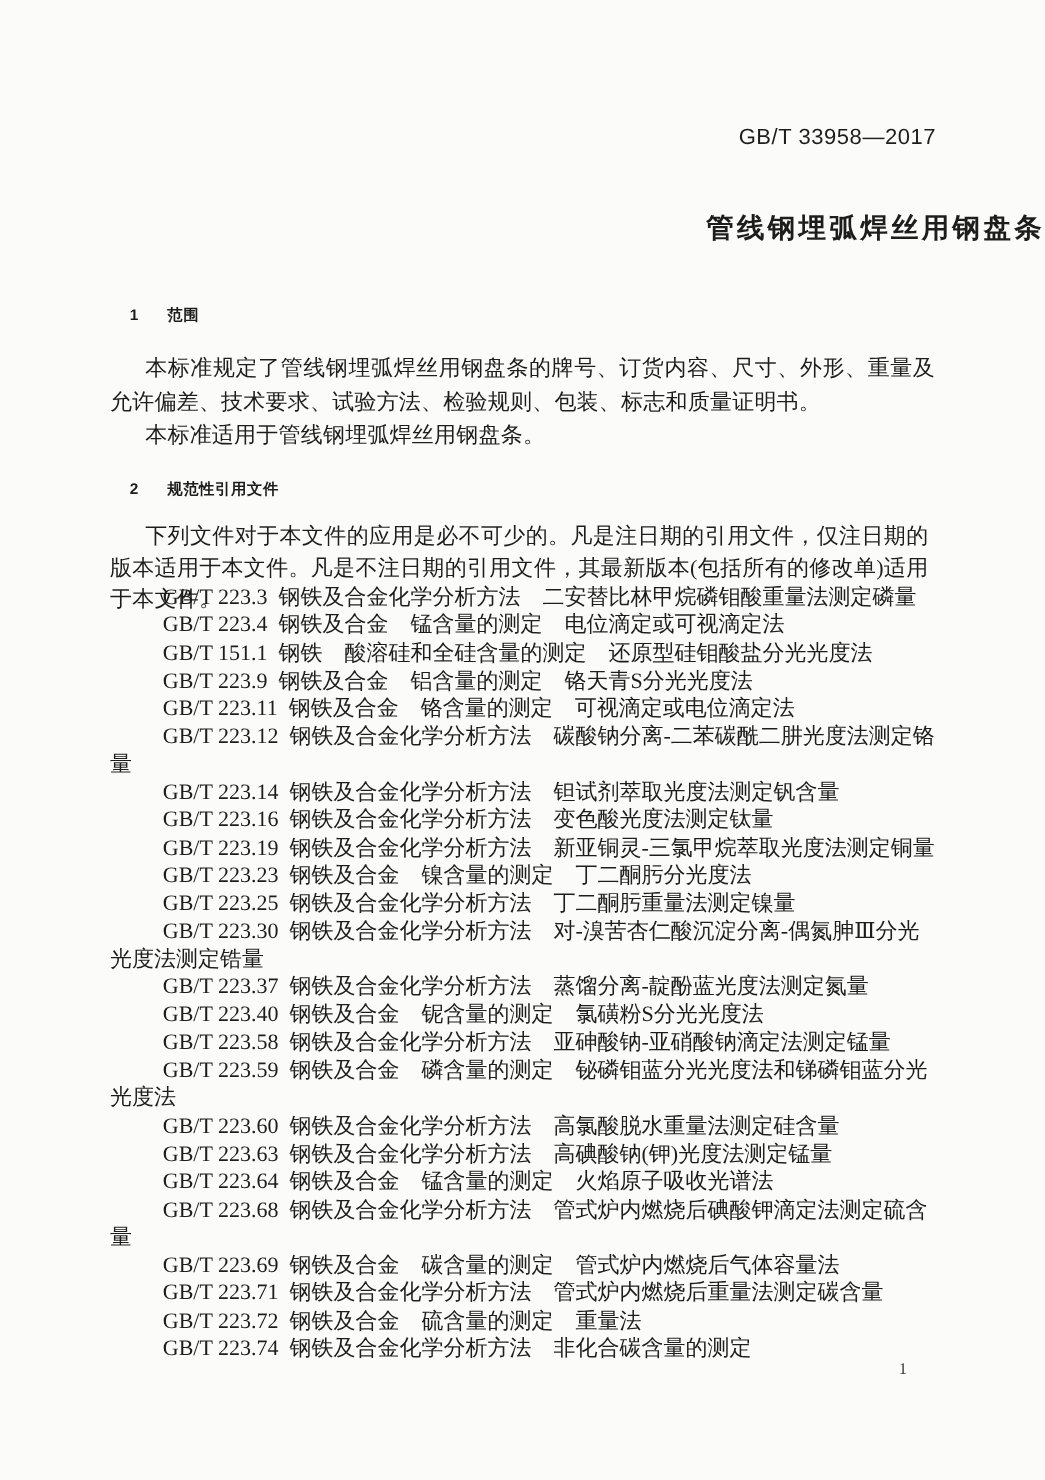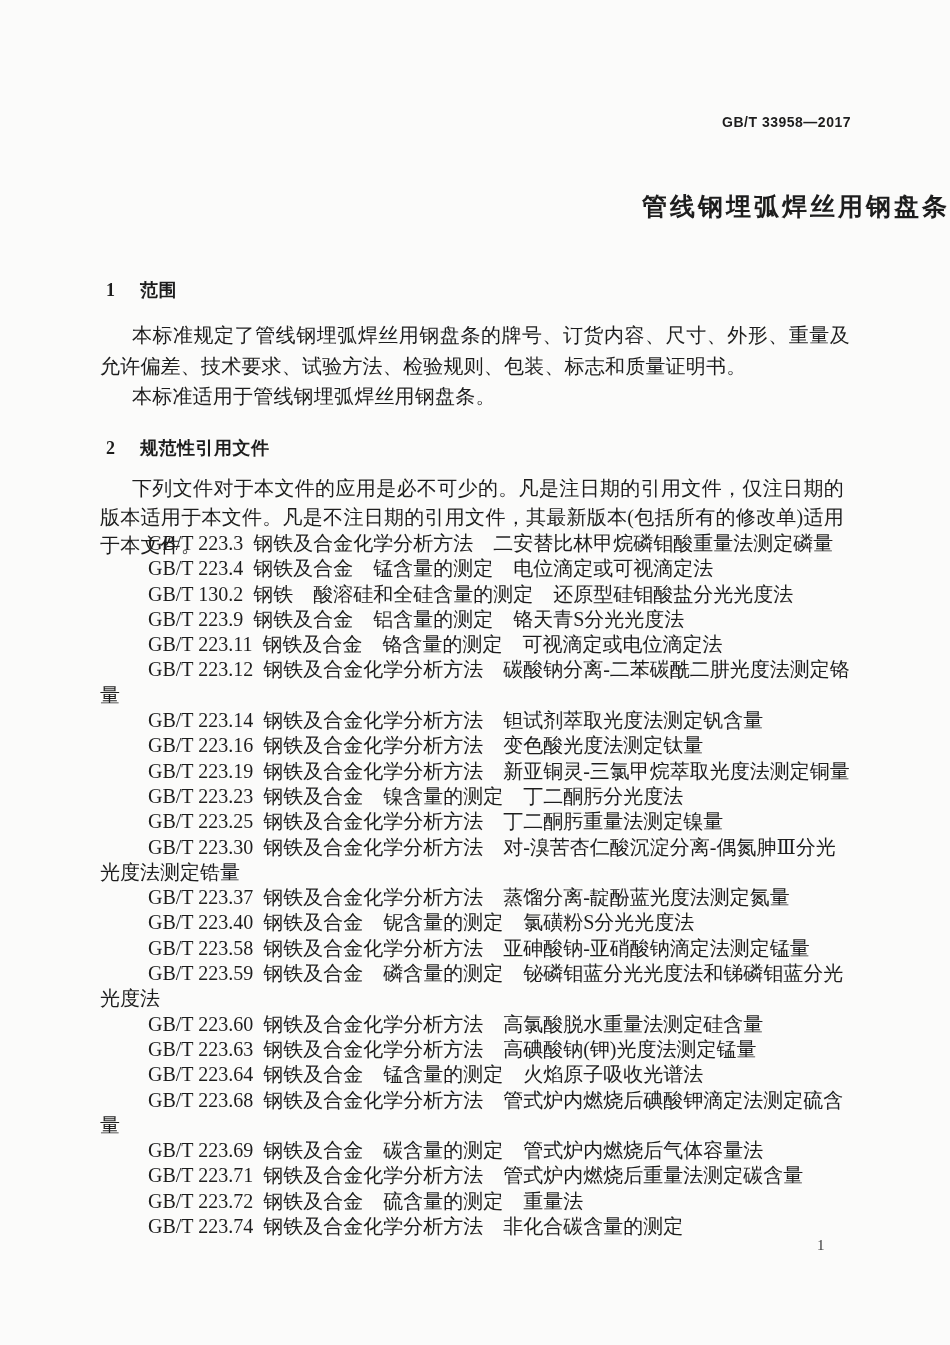--- a/index.html
+++ b/index.html
@@ -9,34 +9,34 @@
     position: relative;
     font-family: "Liberation Serif", "DejaVu Serif", serif;
     color: #1d1d1d;
     overflow: hidden;
   }
   .page { position: absolute; inset: 0; }
 
   .header-code {
     position: absolute; top: 114px; right: 99px;
     font-family: "Liberation Sans", "DejaVu Sans", sans-serif;
-    font-weight: bold; font-size: 14px; letter-spacing: 0.5px;
+    font-weight: normal; font-size: 20px; letter-spacing: 0.5px;
   }
 
   .doc-title {
     position: absolute; top: 190px; left: 0; width: 100%;
     margin: 0; text-align: right;
     font-family: "Liberation Sans", "DejaVu Sans", sans-serif;
     font-weight: bold; font-size: 25px; letter-spacing: 3px;
   }
 
   .section-heading {
-    position: absolute; left: 106px;
-    font-family: Liberation Serif, serif;
-    font-weight: bold; font-size: 18px; letter-spacing: 0.5px;
+    position: absolute; left: 118px;
+    font-family: Liberation Sans, sans-serif;
+    font-weight: bold; font-size: 14px; letter-spacing: 0.5px;
   }
   .s1 { top: 278px; }
   .s2 { top: 436px; }
   .sec-num { display: inline-block; min-width: 34px; }
 
   .body-para {
     position: absolute; left: 100px; width: 750px;
     margin: 0; font-size: 20px; line-height: 30.5px;
     letter-spacing: 0.2px; text-indent: 32px;
     text-align: justify; word-break: break-all;
@@ -79,21 +79,21 @@
 
   <div class="section-heading s2">
     <span class="sec-num">2</span><span class="sec-title">规范性引用文件</span>
   </div>
 
   <p class="body-para p3">下列文件对于本文件的应用是必不可少的。凡是注日期的引用文件，仅注日期的版本适用于本文件。凡是不注日期的引用文件，其最新版本(包括所有的修改单)适用于本文件。</p>
 
   <div class="ref-list" id="ref-list">
       <div class="ref-item"><span class="ref-code">GB/T 223.3</span><span class="ref-title">钢铁及合金化学分析方法　二安替比林甲烷磷钼酸重量法测定磷量</span></div>
       <div class="ref-item"><span class="ref-code">GB/T 223.4</span><span class="ref-title">钢铁及合金　锰含量的测定　电位滴定或可视滴定法</span></div>
-      <div class="ref-item"><span class="ref-code">GB/T 130.2</span><span class="ref-title">钢铁　酸溶硅和全硅含量的测定　还原型硅钼酸盐分光光度法</span></div>
+      <div class="ref-item"><span class="ref-code">GB/T 151.1</span><span class="ref-title">钢铁　酸溶硅和全硅含量的测定　还原型硅钼酸盐分光光度法</span></div>
       <div class="ref-item"><span class="ref-code">GB/T 223.9</span><span class="ref-title">钢铁及合金　铝含量的测定　铬天青S分光光度法</span></div>
       <div class="ref-item"><span class="ref-code">GB/T 223.11</span><span class="ref-title">钢铁及合金　铬含量的测定　可视滴定或电位滴定法</span></div>
       <div class="ref-item"><span class="ref-code">GB/T 223.12</span><span class="ref-title">钢铁及合金化学分析方法　碳酸钠分离-二苯碳酰二肼光度法测定铬量</span></div>
       <div class="ref-item"><span class="ref-code">GB/T 223.14</span><span class="ref-title">钢铁及合金化学分析方法　钽试剂萃取光度法测定钒含量</span></div>
       <div class="ref-item"><span class="ref-code">GB/T 223.16</span><span class="ref-title">钢铁及合金化学分析方法　变色酸光度法测定钛量</span></div>
       <div class="ref-item"><span class="ref-code">GB/T 223.19</span><span class="ref-title">钢铁及合金化学分析方法　新亚铜灵-三氯甲烷萃取光度法测定铜量</span></div>
       <div class="ref-item"><span class="ref-code">GB/T 223.23</span><span class="ref-title">钢铁及合金　镍含量的测定　丁二酮肟分光度法</span></div>
       <div class="ref-item"><span class="ref-code">GB/T 223.25</span><span class="ref-title">钢铁及合金化学分析方法　丁二酮肟重量法测定镍量</span></div>
       <div class="ref-item"><span class="ref-code">GB/T 223.30</span><span class="ref-title">钢铁及合金化学分析方法　对-溴苦杏仁酸沉淀分离-偶氮胂Ⅲ分光光度法测定锆量</span></div>
       <div class="ref-item"><span class="ref-code">GB/T 223.37</span><span class="ref-title">钢铁及合金化学分析方法　蒸馏分离-靛酚蓝光度法测定氮量</span></div>

